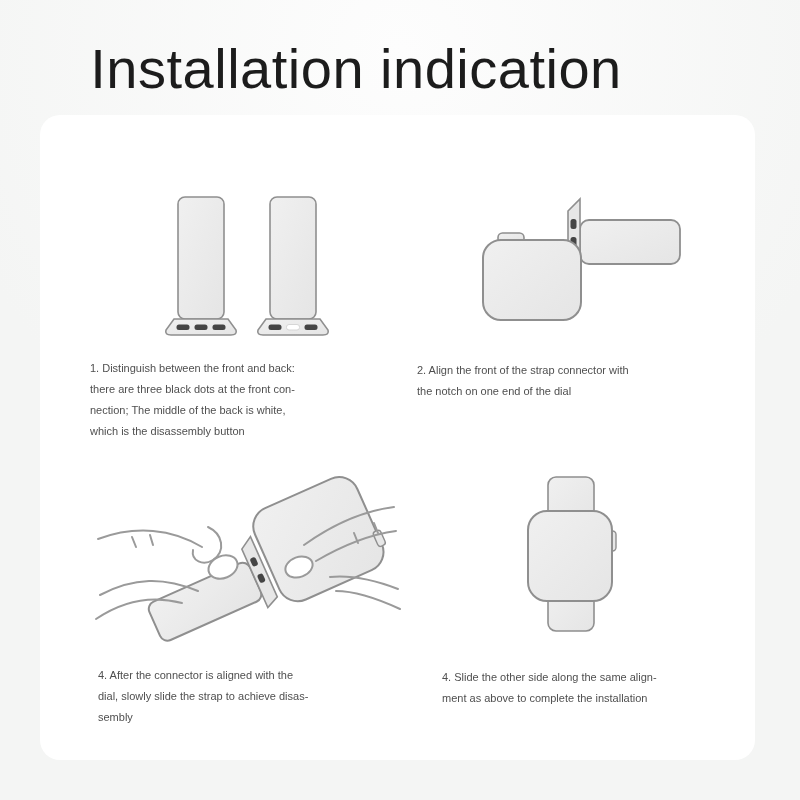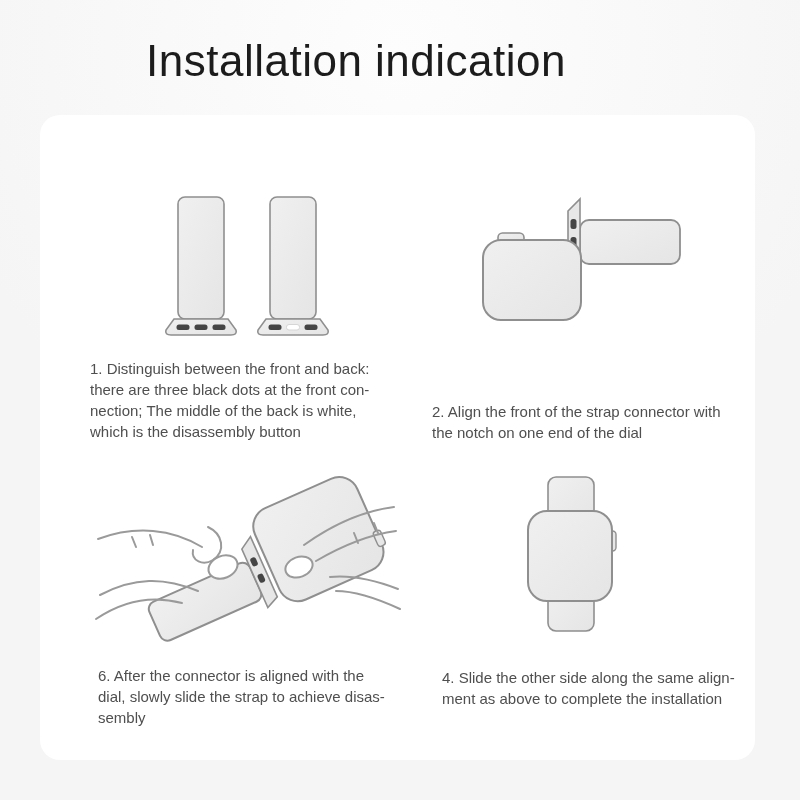--- a/index.html
+++ b/index.html
@@ -6,41 +6,41 @@
   .page{
     position:relative;
     width:800px;height:800px;
     background:radial-gradient(circle at 50% 6%, #fdfdfd 0%, #f4f5f4 55%);
     font-family:"Liberation Sans", sans-serif;
     overflow:hidden;
   }
   .title{
     position:absolute;left:0;top:36px;width:712px;
     text-align:center;
-    font-size:44px;
+    font-size:56px;
     color:#1c1c1c;
     letter-spacing:0.5px;
   }
   .card{
     position:absolute;left:40px;top:115px;
     width:715px;height:645px;
     background:#ffffff;
     border-radius:20px;
   }
   .figure{position:absolute;}
   .caption{
     position:absolute;
-    font-size:15px;
+    font-size:11px;
     line-height:21px;
     color:#4f4f4f;
     white-space:pre-line;
     width:322px;
   }
   .cap1{left:50px;top:243px;}
-  .cap2{left:392px;top:245px;margin-top:41px;}
+  .cap2{left:377px;top:245px;}
   .cap3{left:58px;top:550px;}
   .cap4{left:378px;top:552px;margin-left:24px;}
   .fig1{left:122px;top:76px;}
   .fig2{left:428px;top:78px;}
   .fig3{left:52px;top:352px;}
   .fig4{left:464px;top:356px;}
   svg{display:block;}
 </style>
 </head>
 <body>
@@ -135,20 +135,20 @@
         <rect x="24" y="40" width="84" height="90" rx="19" fill="url(#gFill)" stroke="#8f8f8f" stroke-width="2"></rect>
       </svg>
     </div>
 
     <div class="caption cap1">1. Distinguish between the front and back:
 there are three black dots at the front con-
 nection; The middle of the back is white,
 which is the disassembly button</div>
     <div class="caption cap2">2. Align the front of the strap connector with
 the notch on one end of the dial</div>
-    <div class="caption cap3">6. After the connector is aligned with the
+    <div class="caption cap3">4. After the connector is aligned with the
 dial, slowly slide the strap to achieve disas-
 sembly</div>
     <div class="caption cap4">4. Slide the other side along the same align-
 ment as above to complete the installation</div>
 
   </div>
 </div>
 
 </body></html>

